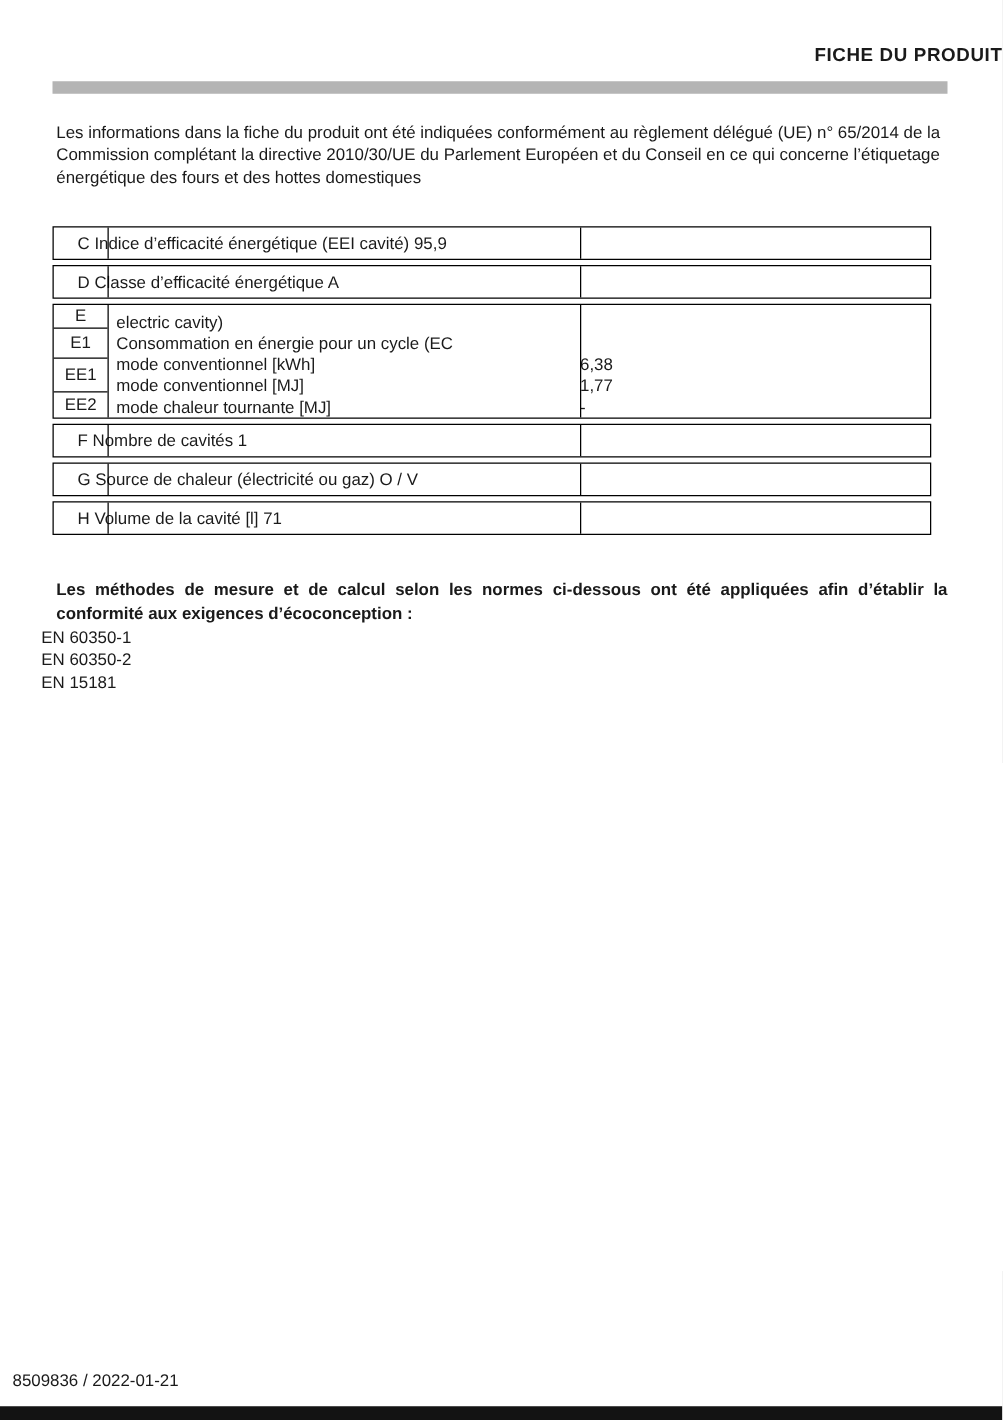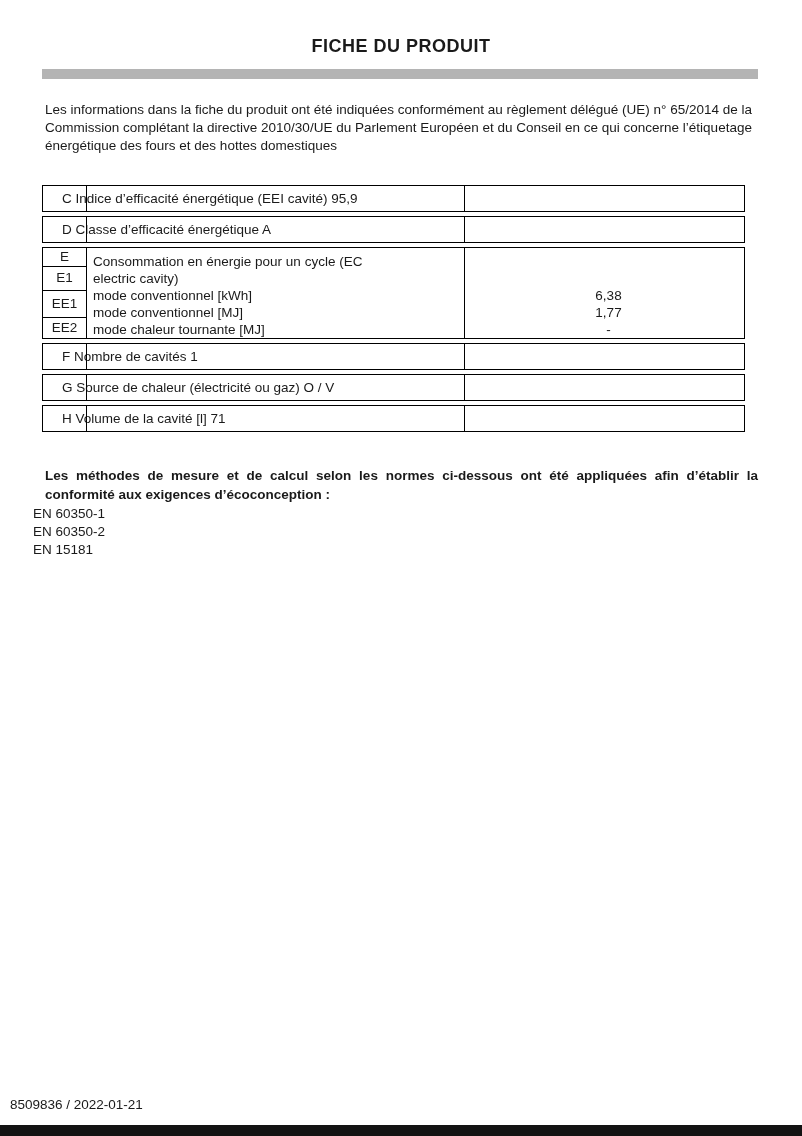--- a/index.html
+++ b/index.html
@@ -7,22 +7,22 @@
   .page {
     position:relative;
     width:802px; height:1136px;
     margin:0 auto;
     background:#ffffff;
     font-family:"Liberation Sans", sans-serif;
     color:#1a1a1a;
     overflow:hidden;
   }
   .doc-title {
-    text-align:center;
-    font-size:18px;
+    text-align:right;
+    font-size:15px;
     font-weight:bold;
     letter-spacing:0.5px;
     padding-top:36px;
     margin-bottom:12px;
   }
   .title-bar {
     height:10px;
     margin:0 44px 0 42px;
     background:#b4b4b4;
   }
@@ -73,21 +73,21 @@
   .ecode-2 { line-height:27px; height:27px; }
   .ecode-3 { line-height:21px; height:21px; }
   .hshort { position:absolute; left:0; width:43px; height:1px; background:#000; z-index:2; }
   .hs1 { top:18px; } .hs2 { top:42px; } .hs3 { top:69px; }
   .edesc {
     position:absolute; left:50px; top:5px;
     font-size:13.5px; line-height:17px; white-space:nowrap;
   }
   .evals {
     position:absolute; left:421px; top:39px;
-    width:289px; text-align:center;
+    width:289px; 
     font-size:13.5px; line-height:17px;
   }
   
   .methods {
     margin:34px 44px 0 45px;
     font-size:13.5px; line-height:19px;
     font-weight:bold;
     text-align:justify;
   }
   .standards { margin:1px 45px 0 33px; font-size:13.5px; line-height:18px; }
@@ -136,22 +136,22 @@
       <div class="hshort hs1"></div>
       <div class="hshort hs2"></div>
       <div class="hshort hs3"></div>
       <div class="ecol">
         <span class="ecode-0">E</span>
         <span class="ecode-1">E1</span>
         <span class="ecode-2">EE1</span>
         <span class="ecode-3">EE2</span>
       </div>
       <div class="edesc">
+        <div>electric cavity)</div>
         <div>Consommation en énergie pour un cycle (EC</div>
-        <div>electric cavity)</div>
         <div>mode conventionnel [kWh]</div>
         <div>mode conventionnel [MJ]</div>
         <div>mode chaleur tournante [MJ]</div>
       </div>
       <div class="evals">
         <div>6,38</div>
         <div>1,77</div>
         <div>-</div>
       </div>
     </div>

